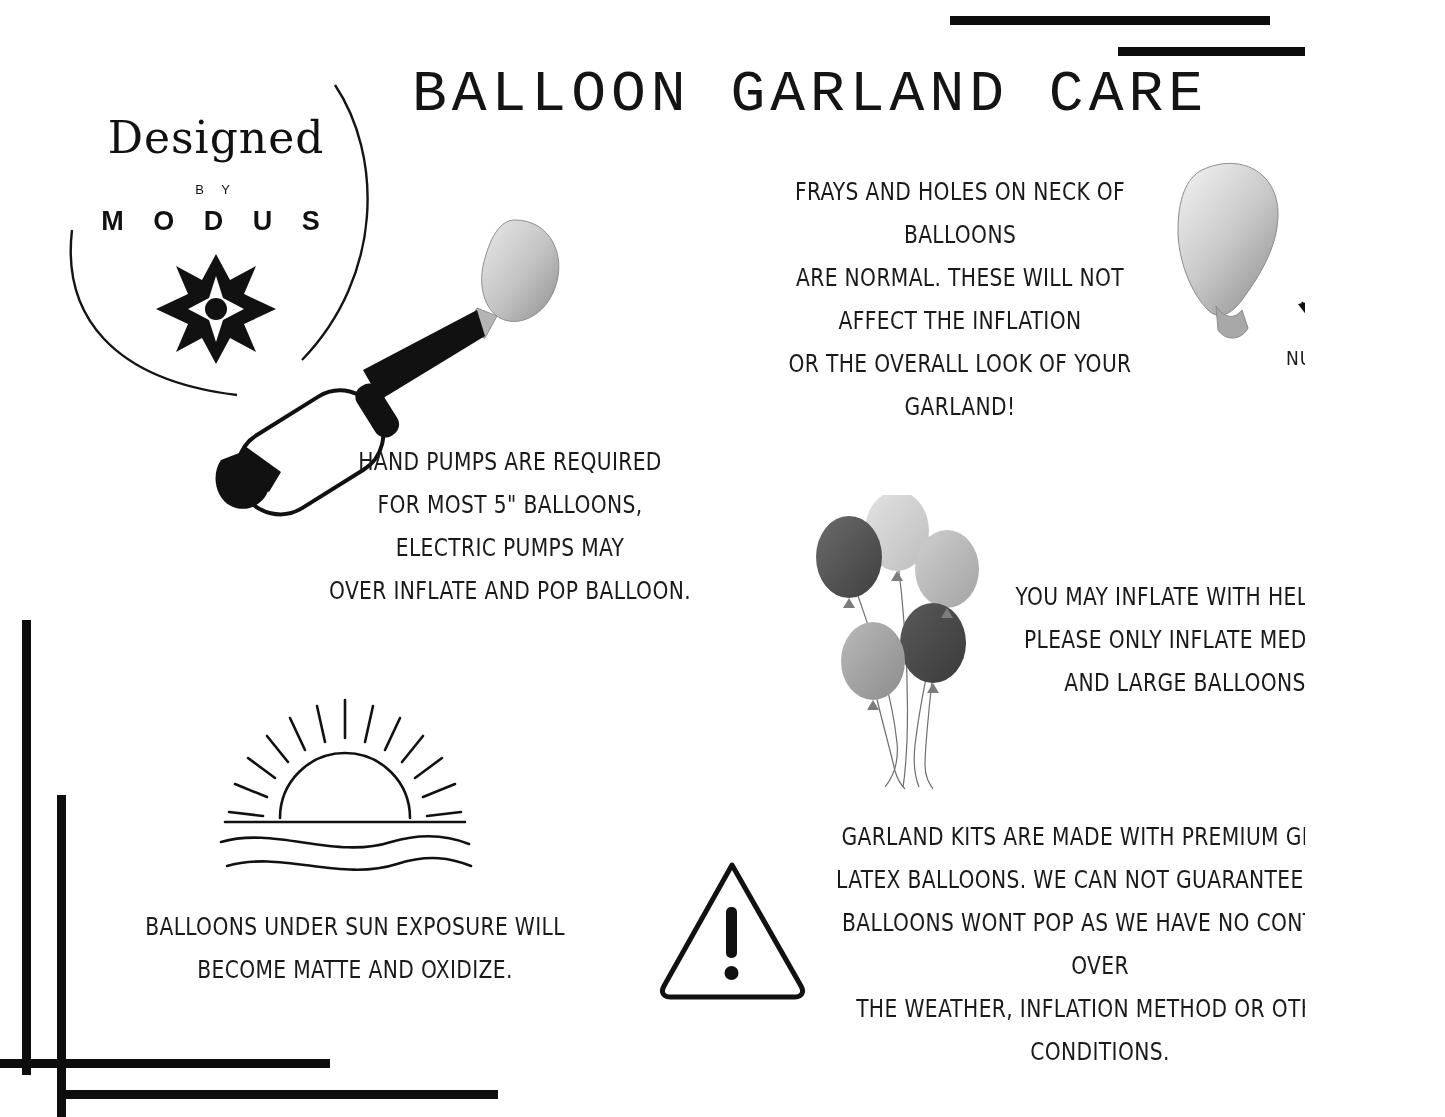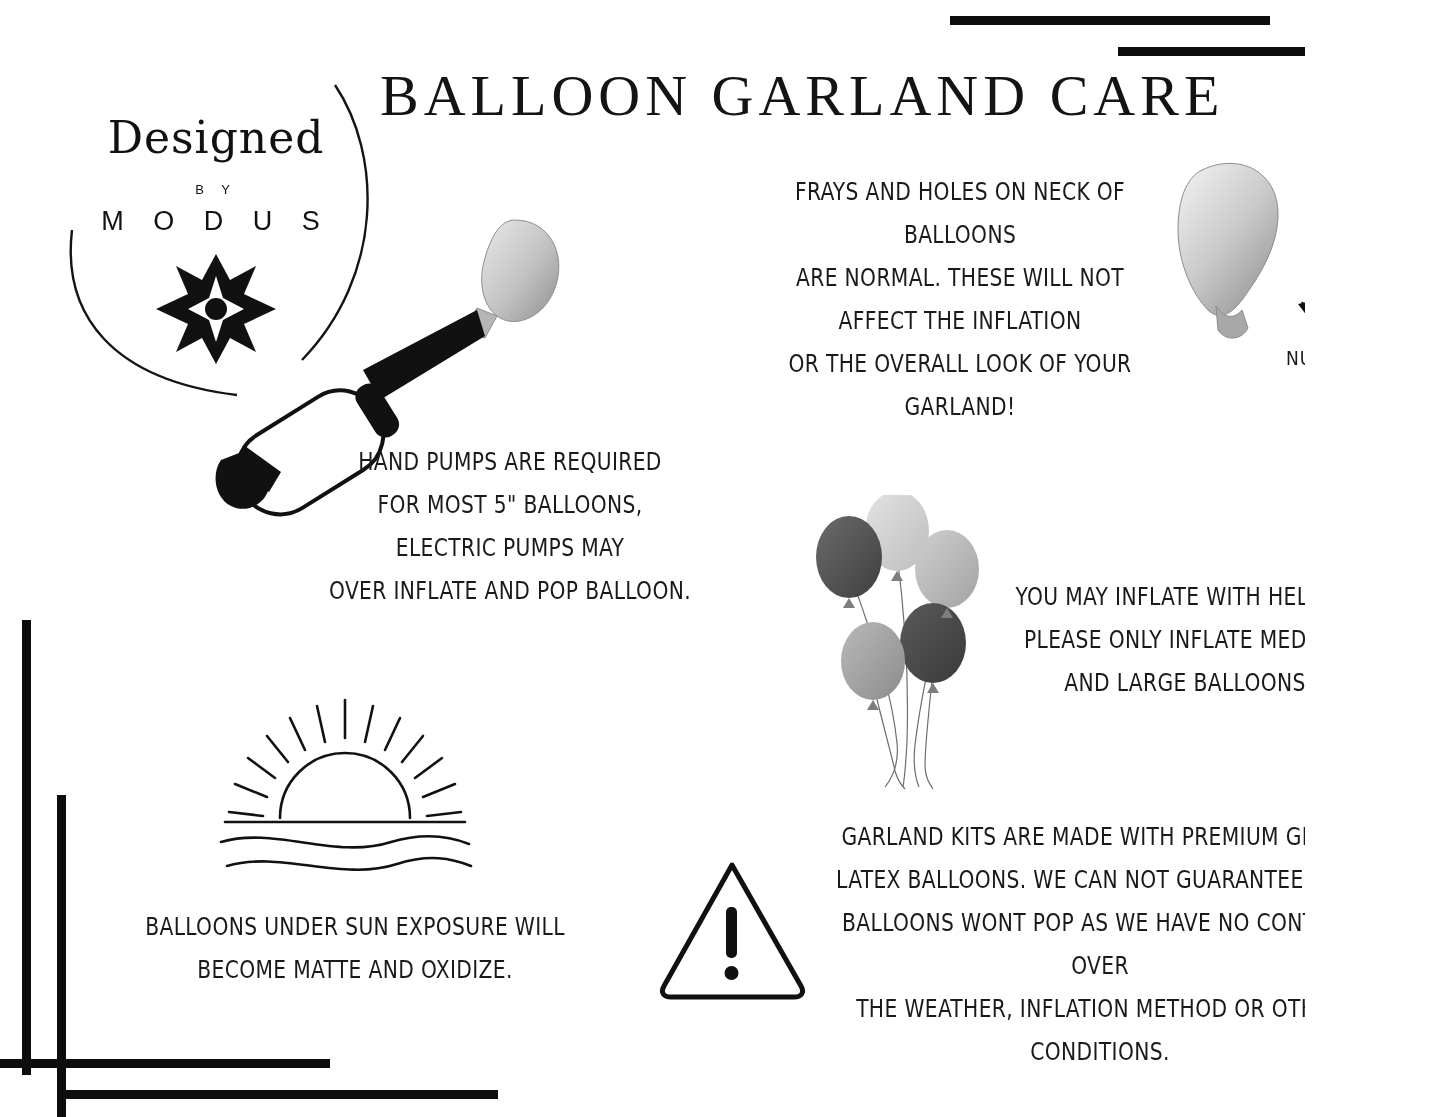--- a/index.html
+++ b/index.html
@@ -61,38 +61,39 @@
     color: #111;
   }
   #brand-modus {
     position: absolute;
     left: 24px;
     top: 146px;
     width: 280px;
     text-align: center;
     font-size: 27px;
     letter-spacing: 11px;
-    font-weight: 400;
+    font-weight: 700;
     color: #111;
   }
   #brand-mark {
     position: absolute;
     left: 100px;
     top: 190px;
     width: 128px;
     height: 118px;
   }
 
   
   #page-title {
     position: absolute;
-    left: 380px;
+    left: 400px;
     top: 62px;
     width: 820px;
-    font-family: Liberation Serif, serif;
+    text-align: center;
+    font-family: Liberation Mono, monospace;
     font-size: 58px;
     font-weight: 400;
     letter-spacing: 5px;
     color: #141414;
     white-space: nowrap;
   }
 
   
   .caption {
     position: absolute;

